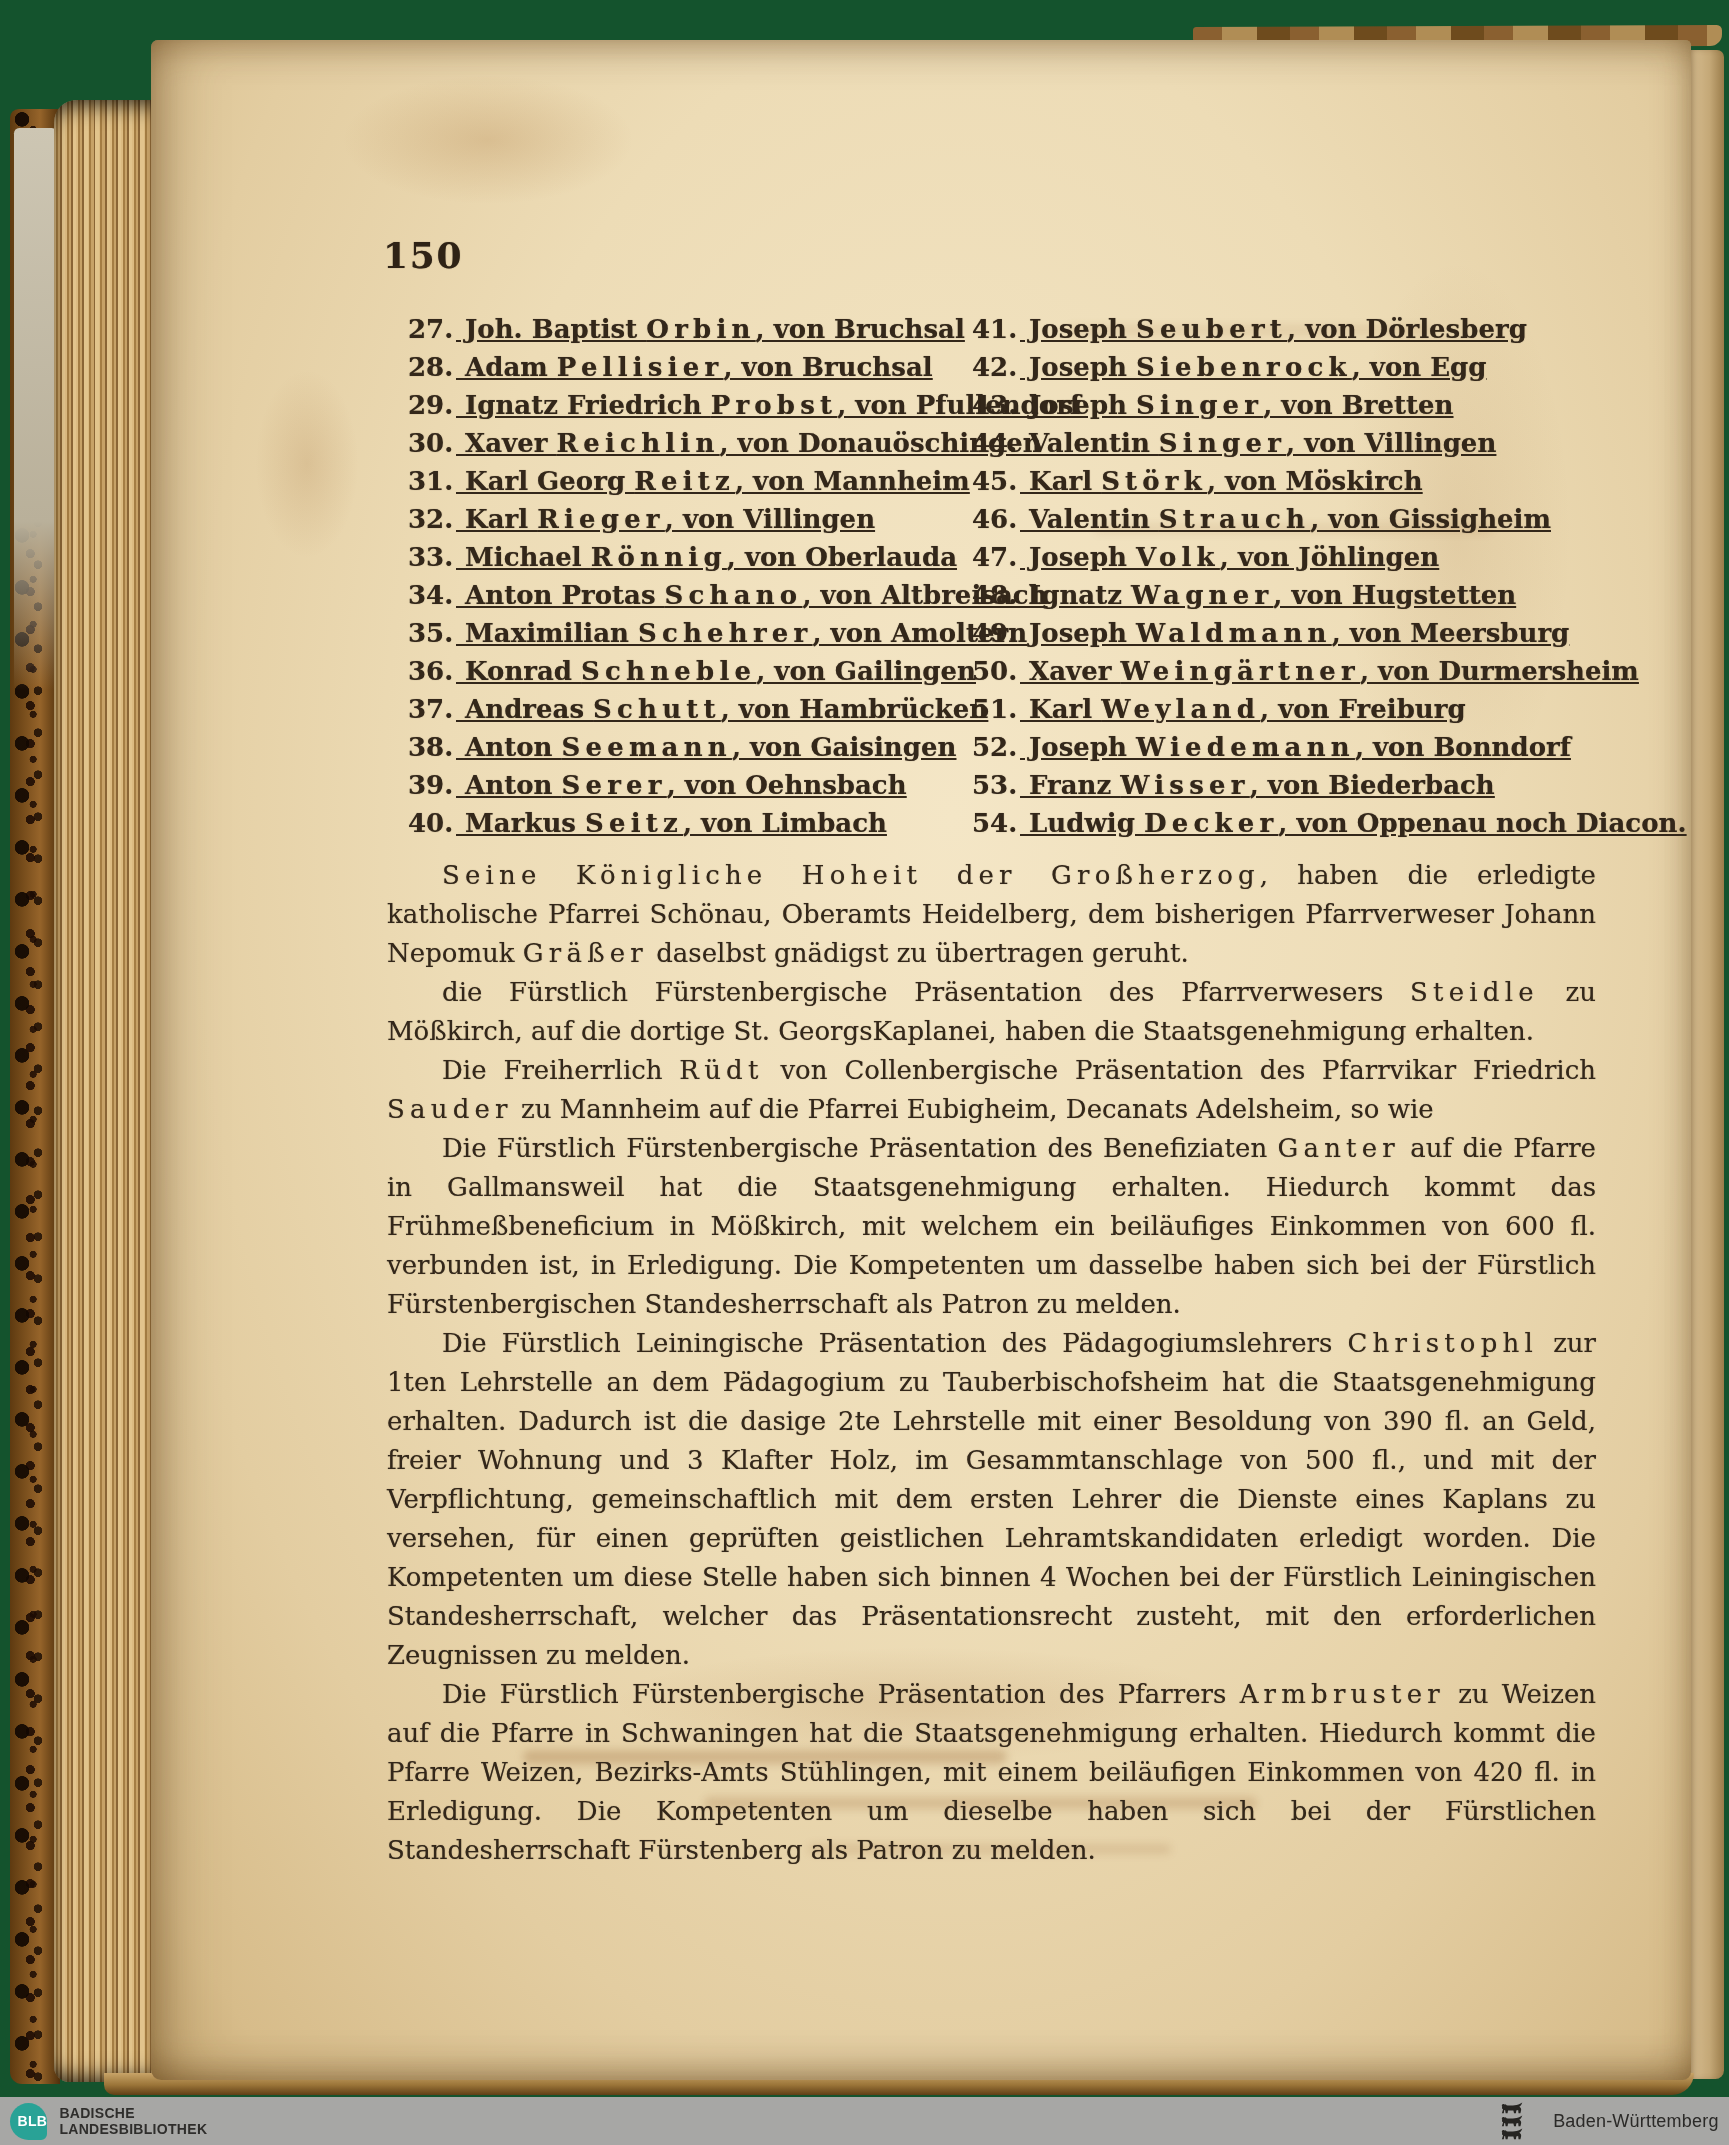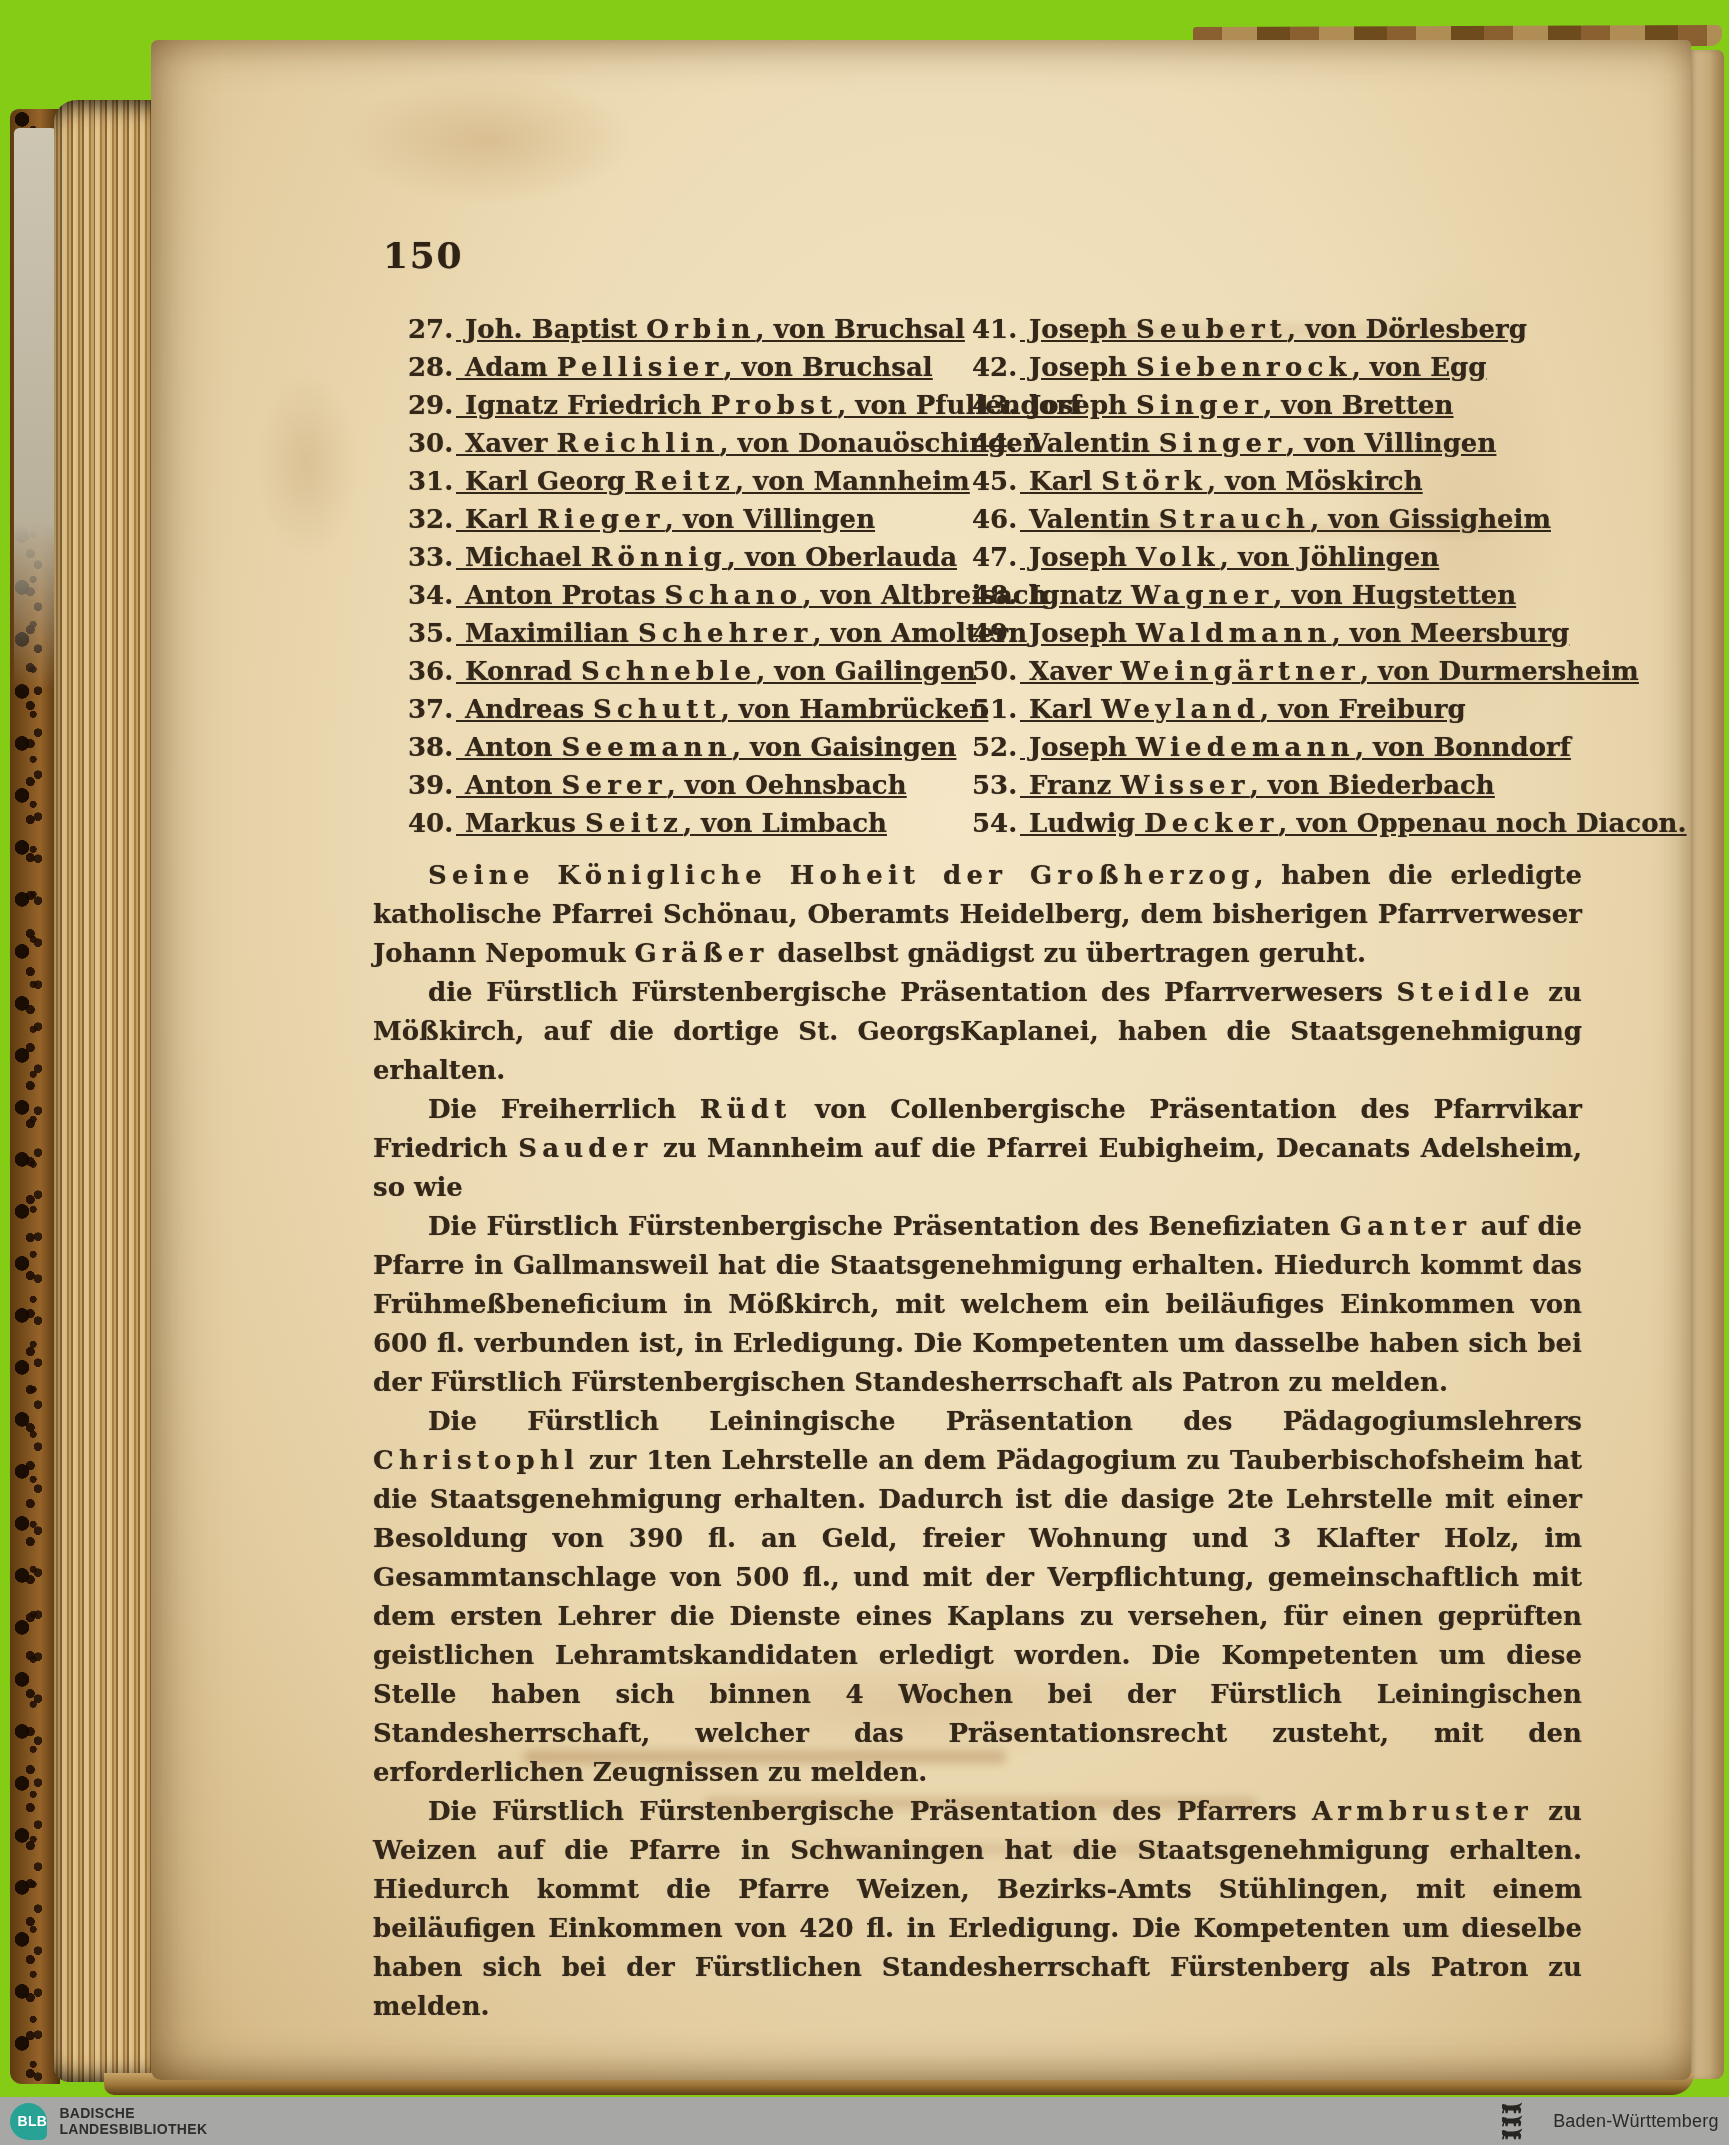--- a/index.html
+++ b/index.html
@@ -1,17 +1,17 @@
 <!DOCTYPE html>
 <html style="font-size:14px"><head>
 <meta charset="utf-8">
 <style>
   html,body{margin:0;padding:0;background:#000;}
   .stage{
-    position:relative;width:1729px;height:2145px;background:#84cc16;overflow:hidden;
+    position:relative;width:1729px;height:2145px;background:#14532d;overflow:hidden;
     font-family:"DejaVu Serif", serif;
   }
   
   .cover-marble{
     position:absolute;left:10.4px;top:109px;width:50px;height:1975px;
     background-color:#7b4c16;
     background-image:
       radial-gradient(circle at 30% 20%, rgba(18,8,2,.92) 0 14%, transparent 15%),
       radial-gradient(circle at 70% 45%, rgba(28,11,3,.85) 0 10%, transparent 11%),
       radial-gradient(circle at 45% 70%, rgba(30,12,4,.9) 0 12%, transparent 13%),
@@ -77,22 +77,22 @@
     font-size:36px;font-weight:700;letter-spacing:1.7px;color:#2f2316;
     text-shadow:0 0 0.9px rgba(47,35,22,.6);
   }
   .list-col{position:absolute;top:270px;font-size:26px;font-weight:700;}
   .list-col.left{left:257px;}
   .list-col.right{left:821px;}
   .row{height:38px;line-height:38px;white-space:nowrap;text-shadow:0 0 0.9px rgba(47,35,22,.55);text-decoration:underline;}
   .row .num{display:inline-block;min-width:48px;}
   .sp{letter-spacing:5.2px;}
   .paras{
-    position:absolute;left:222px;top:816px;width:1209px;
-    font-size:26px;line-height:39px;font-weight:700;text-align:justify;
+    position:absolute;left:236px;top:816px;width:1209px;
+    font-size:26px;line-height:39px;font-weight:400;text-align:justify;
     text-shadow:0 0 0.9px rgba(47,35,22,.5);
   }
   .paras p{margin:0;text-indent:55px;}
 
   
   .footer-bar{
     position:absolute;left:0;right:0;bottom:0;height:48px;background:#a7a7a5;
     display:flex;align-items:center;justify-content:space-between;
     padding:0 10.4px;box-sizing:border-box;
     font-family:"Liberation Sans", sans-serif;

